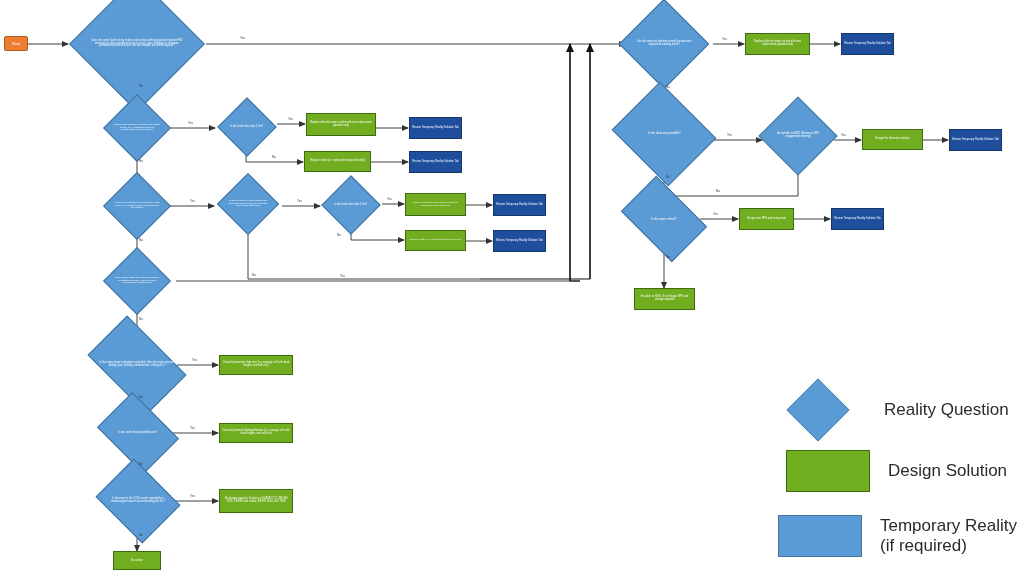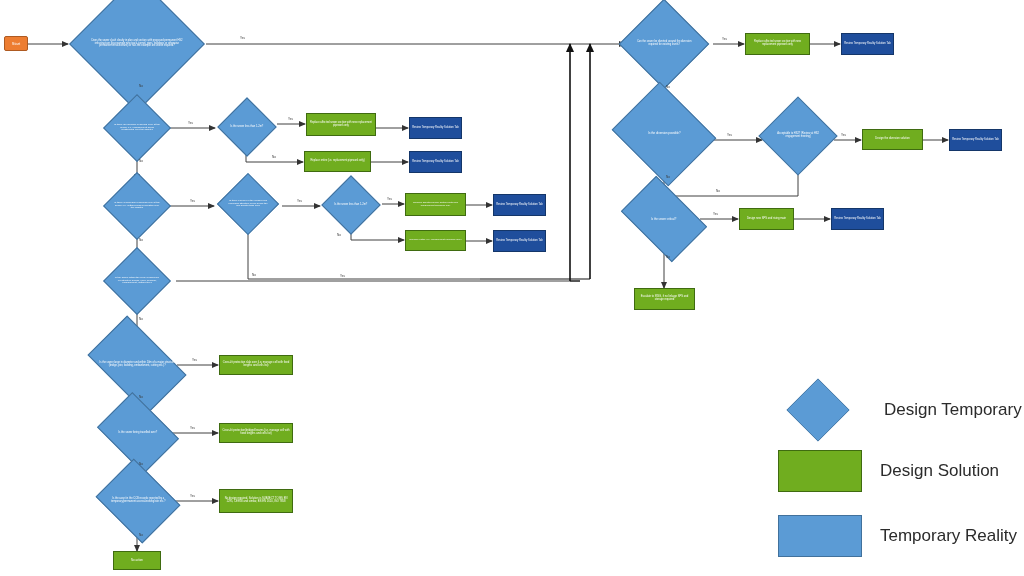--- a/index.html
+++ b/index.html
@@ -354,30 +354,31 @@
 
   <div class="edge-label" style="left:713px;top:213px;font-size:3px;">Yes</div>
   <div class="edge-label" style="left:666px;top:256px;font-size:3px;">No</div>
 
   <div id="legend">
 
     <div class="legend-row" style="left:0px;top:4px;">
       <div class="legend-diamond-wrap legend-swatch">
         <div class="legend-diamond"></div>
       </div>
-      <div class="legend-label">Design Temporary</div>
+      <div class="legend-label">Reality Question</div>
     </div>
 
-    <div class="legend-row" style="left:8px;top:72px;">
+    <div class="legend-row" style="left:16px;top:72px;">
       <div class="legend-rect legend-swatch"></div>
       <div class="legend-label">Design Solution</div>
     </div>
 
     <div class="legend-row" style="left:8px;top:137px;">
       <div class="legend-rect blue legend-swatch"></div>
       <div class="legend-label">
         <div>Temporary Reality</div>
+        <div>(if required)</div>
       </div>
     </div>
 
   </div>
 
 </div>
 
 </body></html>

